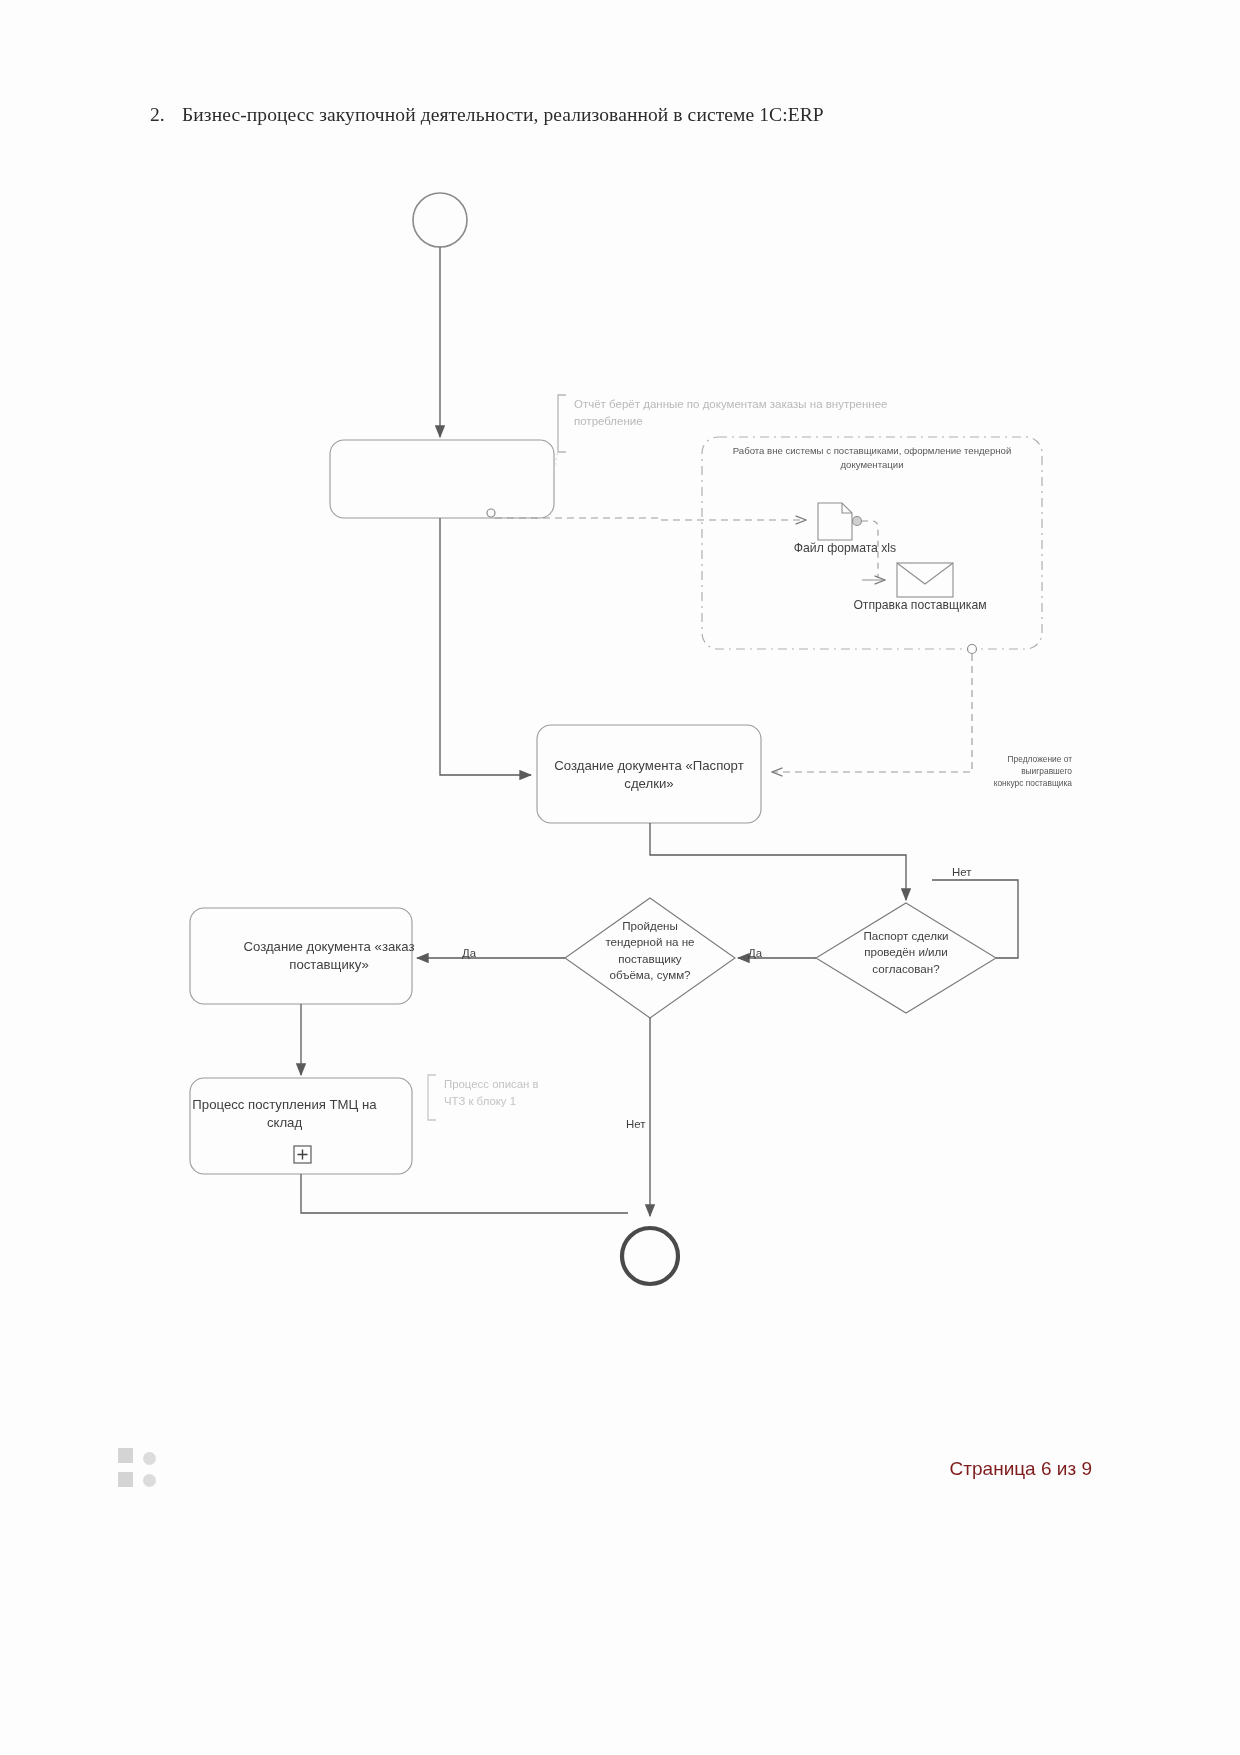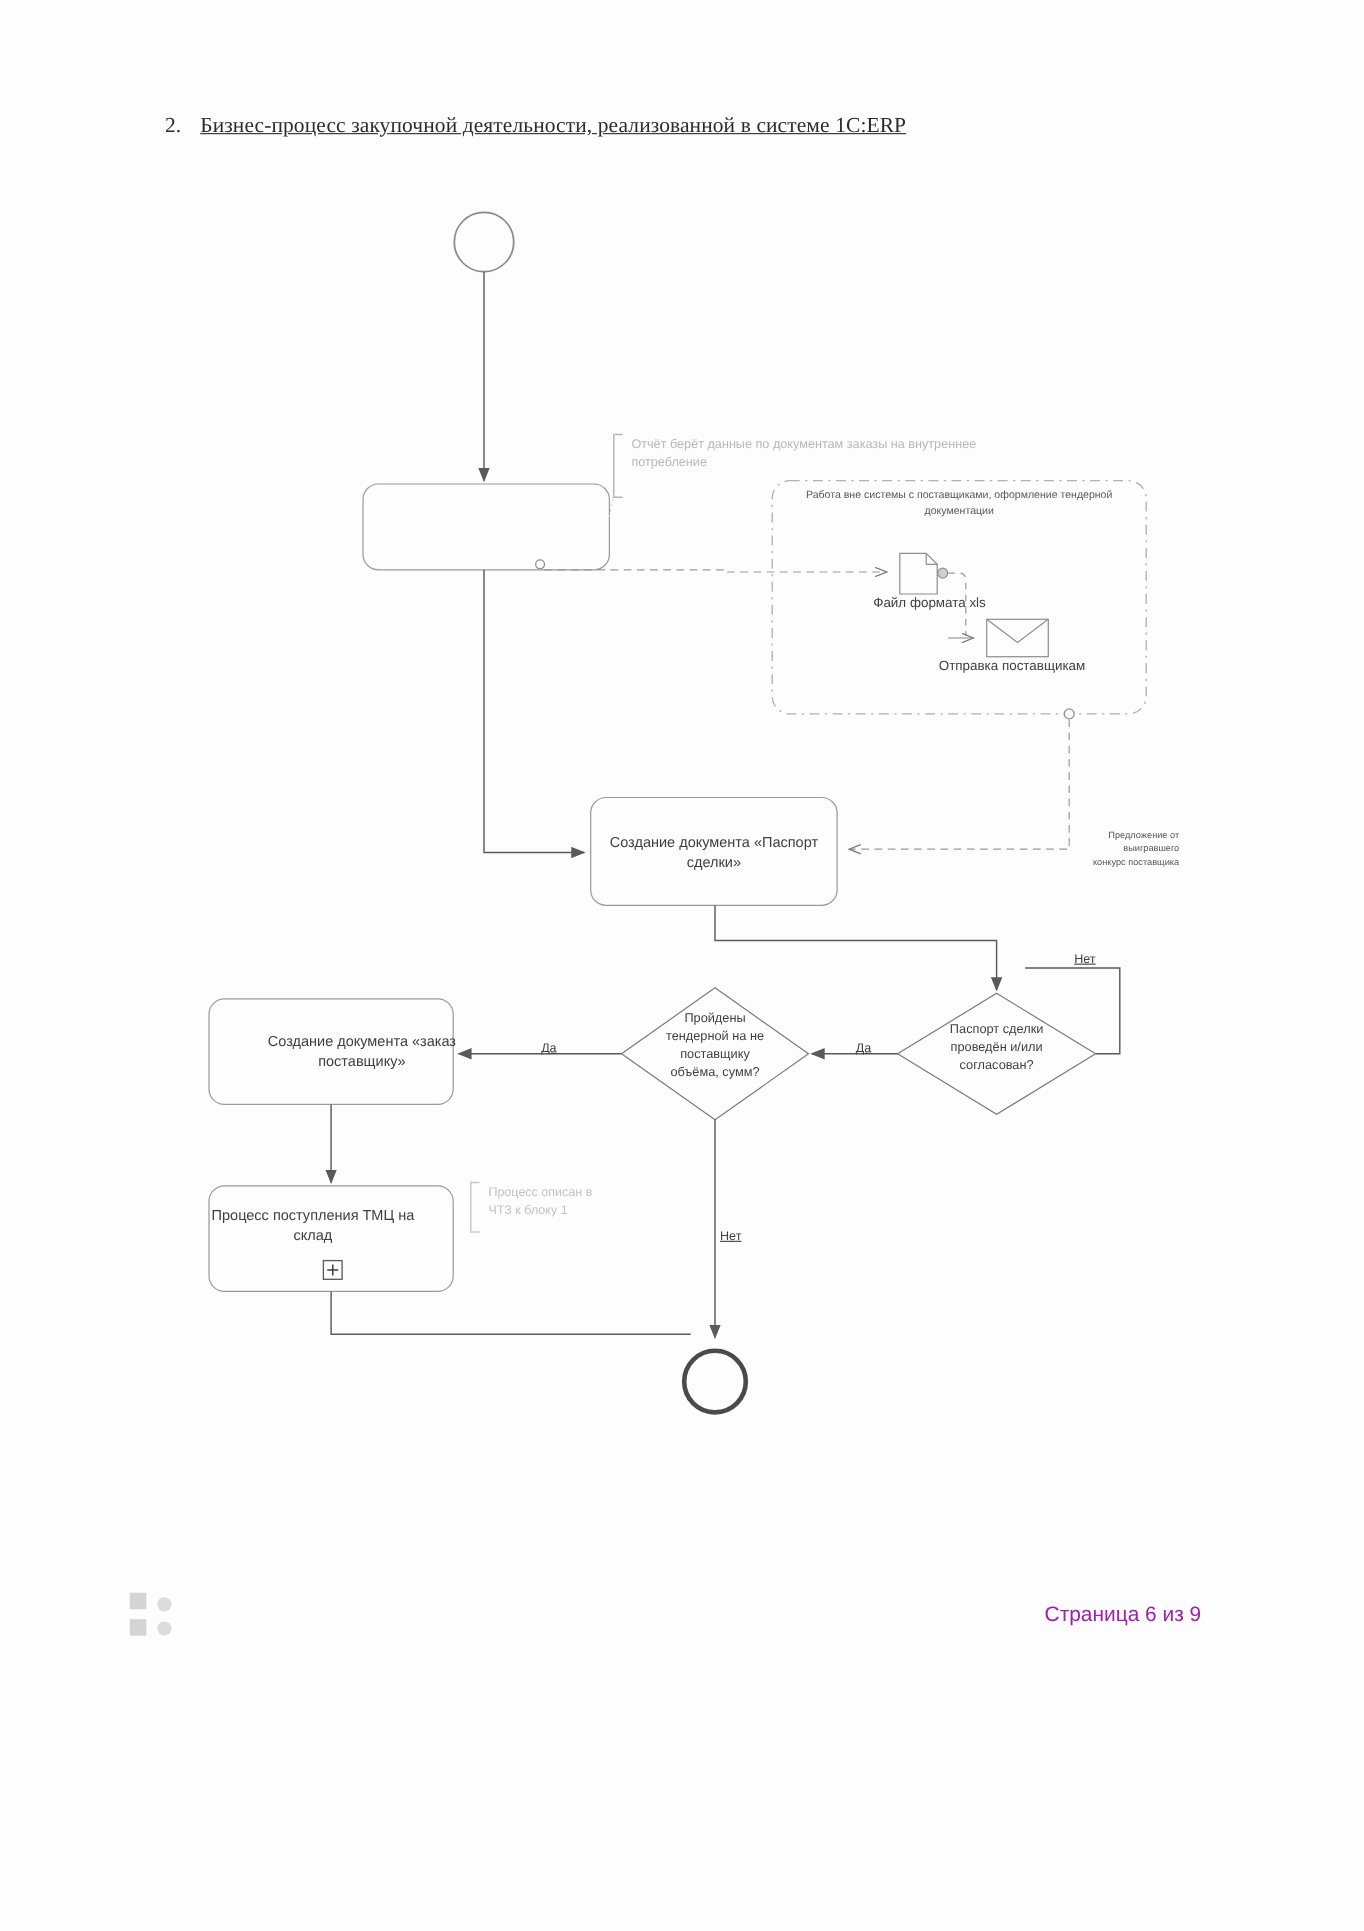--- a/index.html
+++ b/index.html
@@ -3,39 +3,39 @@
 <meta charset="utf-8">
 <style>
   html,body{margin:0;padding:0;background:#ffffff;}
   body{width:1240px;height:1755px;position:relative;overflow:hidden;
        font-family:"Liberation Sans","DejaVu Sans",sans-serif;color:#3a3a3a;}
   .page{position:absolute;inset:0;background:#fdfdfd;}
 
   
   .title{position:absolute;left:150px;top:104px;width:880px;
          font-family:"Liberation Serif","DejaVu Serif",serif;
-         font-size:19.5px;color:#2b2b2b;letter-spacing:.1px;white-space:nowrap;text-decoration:underline;}
+         font-size:19.5px;color:#2b2b2b;letter-spacing:.1px;white-space:nowrap;}
   .title .num{display:inline-block;width:32px;}
 
   
   #canvas{position:absolute;left:0;top:0;width:1240px;height:1755px;}
 
   
   .lbl{position:absolute;text-align:center;line-height:1.35;color:#3f3f3f;}
   .box-label{font-size:13.2px;}
   .note{position:absolute;font-size:11.5px;color:#b9b9b9;line-height:1.5;}
   .note2{position:absolute;font-size:11.4px;color:#c3c3c3;line-height:1.45;}
   .grp-title{position:absolute;font-size:9.6px;color:#585858;text-align:center;line-height:1.5;}
   .small{position:absolute;font-size:12.2px;color:#3f3f3f;text-align:center;}
   .tiny{position:absolute;font-size:8.4px;color:#555;text-align:right;line-height:1.45;}
-  .flowlbl{position:absolute;font-size:11.4px;color:#3f3f3f;text-align:right;text-decoration:underline;}
+  .flowlbl{position:absolute;font-size:11.4px;color:#3f3f3f;text-align:left;}
   .dmd{position:absolute;font-size:11.6px;color:#3f3f3f;text-align:center;line-height:1.42;}
 
   
-  .footer-page{position:absolute;right:148px;top:1458px;font-size:19px;color:#a21caf;}
+  .footer-page{position:absolute;right:148px;top:1458px;font-size:19px;color:#7f1d1d;}
   .logo{position:absolute;left:118px;top:1448px;width:46px;height:42px;}
   .logo i{position:absolute;display:block;background:#d4d4d4;}
   .logo .s1{left:0;top:0;width:15px;height:15px;}
   .logo .s2{left:25px;top:4px;width:13px;height:13px;border-radius:50%;background:#dcdcdc;}
   .logo .s3{left:0;top:24px;width:15px;height:15px;}
   .logo .s4{left:25px;top:26px;width:13px;height:13px;border-radius:50%;background:#dcdcdc;}
 </style>
 </head>
 <body>
 

